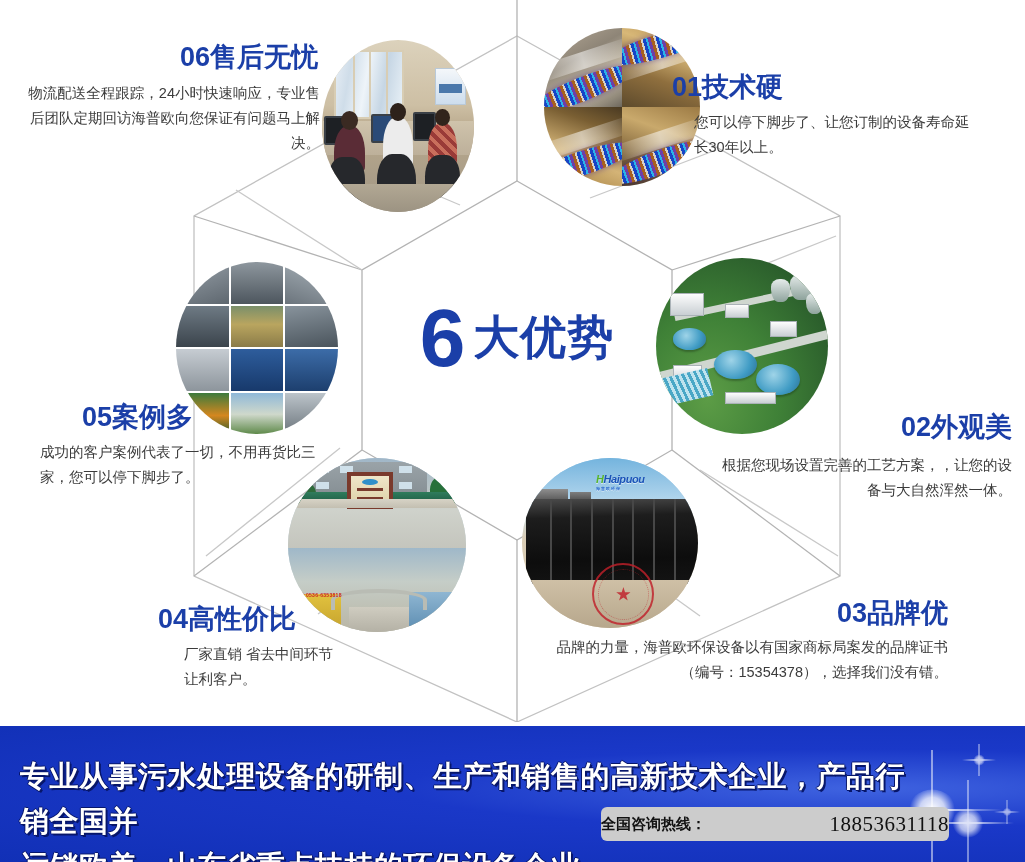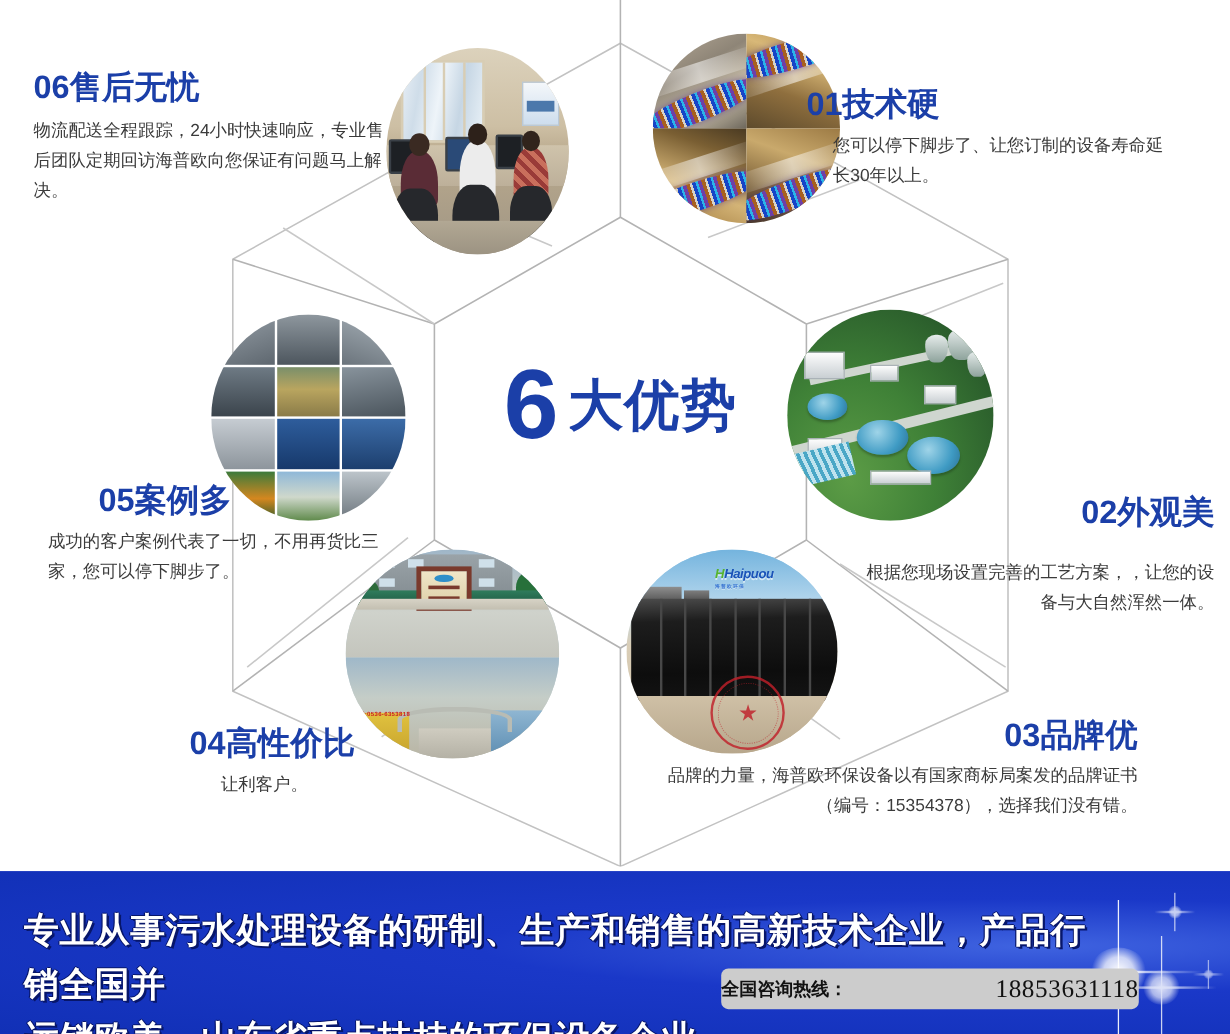--- a/index.html
+++ b/index.html
@@ -186,29 +186,29 @@
      background:linear-gradient(#cfccc0,#b4b1a5); }
   .gate .redtxt{ position:absolute; left:3%; top:52%; font-size:5px; color:#c22;
      font-weight:bold; letter-spacing:.3px; }
 
   
   .blk{ position:absolute; }
   .hd{ color:#1b3fa8; font-weight:bold; font-size:27px; line-height:1;
        letter-spacing:0px; white-space:nowrap; }
   .bd{ color:#3b3b3b; font-size:14.5px; line-height:1.72; }
 
-  #blk06{ left:28px; top:44px; width:292px; text-align:left;margin-top:16px; }
+  #blk06{ left:28px; top:44px; width:292px; text-align:right; }
   #blk06 .hd{ margin-right:2px; }
   #blk06 .bd{ margin-top:10px; }
 
   #blk01{ left:672px; top:44px; width:300px; text-align:left;margin-top:30px; }
   #blk01 .bd{ margin-top:9px; margin-left:22px; }
 
   #blk02{ left:722px; top:414px; width:290px; text-align:right; }
-  #blk02 .bd{ margin-top:25px; }
+  #blk02 .bd{ margin-top:12px; }
 
   #blk03{ left:548px; top:600px; width:400px; text-align:right; }
   #blk03 .bd{ margin-top:8px; }
 
   #blk04{ left:158px; top:606px; width:300px; text-align:left; }
   #blk04 .bd{ margin-top:9px; margin-left:26px; }
 
   #blk05{ left:40px; top:404px; width:296px; text-align:left; }
   #blk05 .hd{ margin-left:42px; }
   #blk05 .bd{ margin-top:9px; }
@@ -433,20 +433,21 @@
     </div>
 
     <div class="blk" id="blk03">
       <div class="hd">03品牌优</div>
       <div class="bd">品牌的力量，海普欧环保设备以有国家商标局案发的品牌证书（编号：15354378），选择我们没有错。</div>
     </div>
 
     <div class="blk" id="blk04">
       <div class="hd">04高性价比</div>
       <div class="bd">
+        <div>厂家直销 省去中间环节</div>
         <div>让利客户。</div>
       </div>
     </div>
 
     <div class="blk" id="blk05">
       <div class="hd">05案例多</div>
       <div class="bd">成功的客户案例代表了一切，不用再货比三家，您可以停下脚步了。</div>
     </div>
 
   </div>

